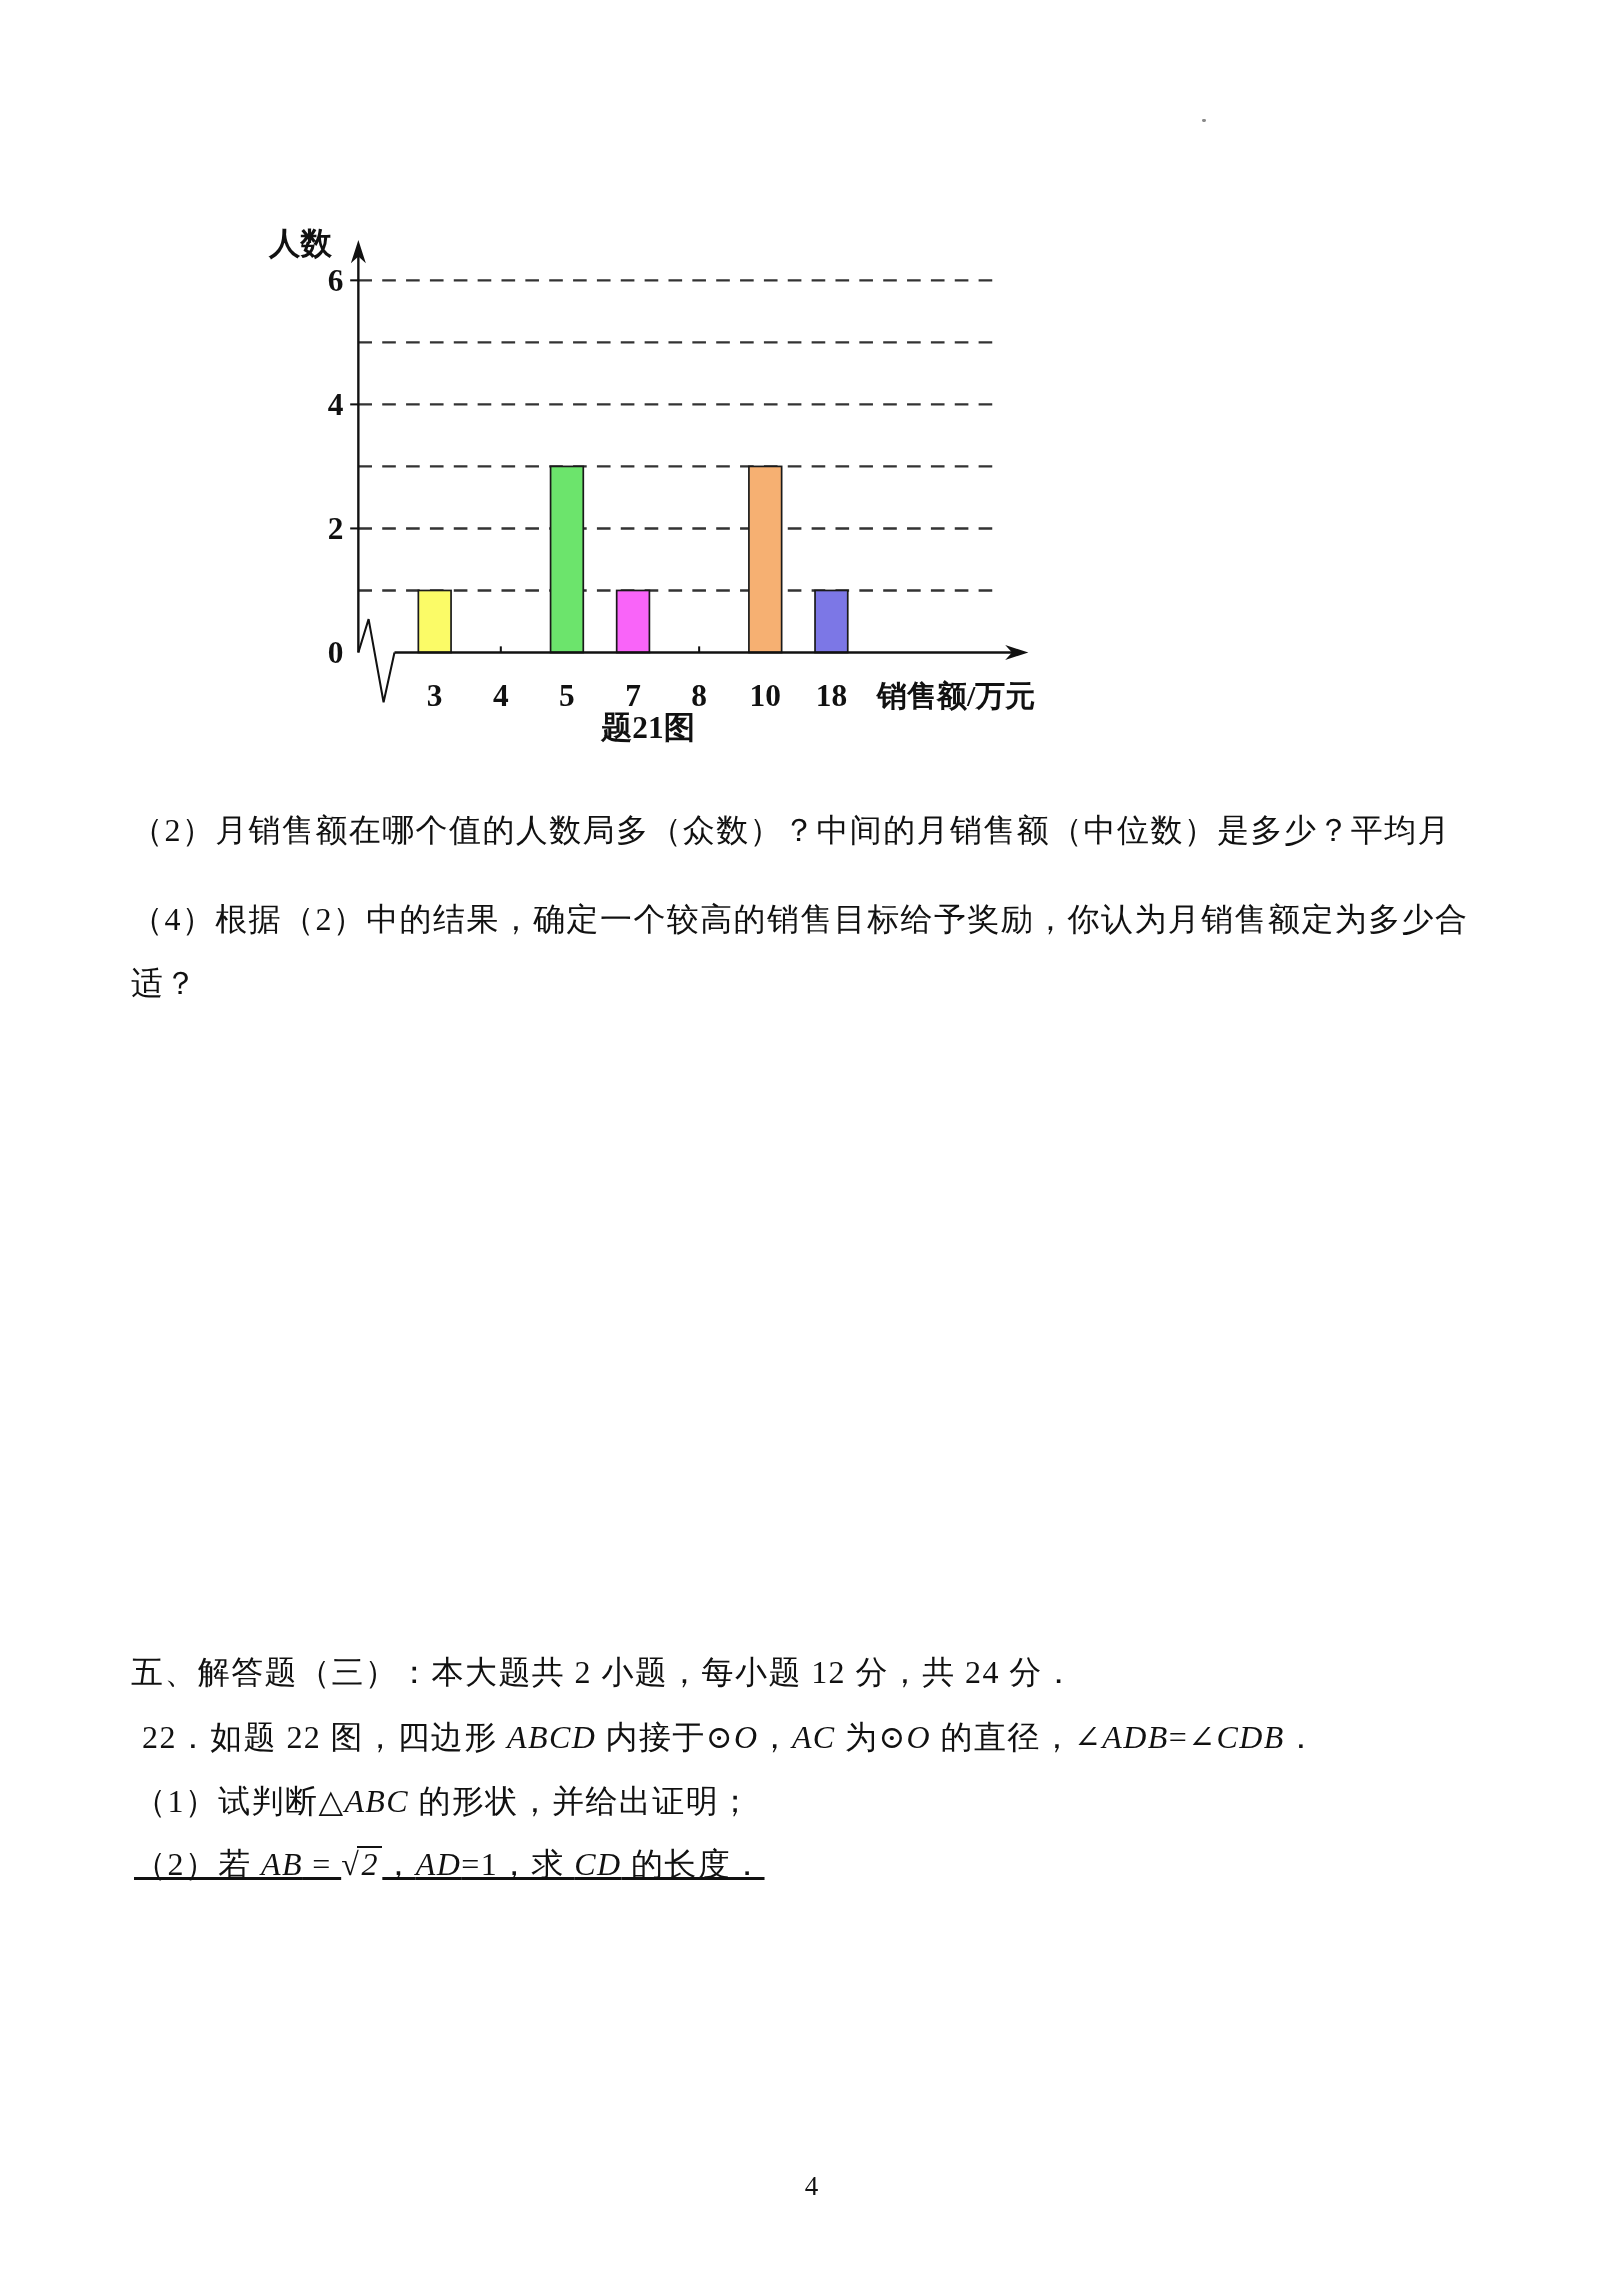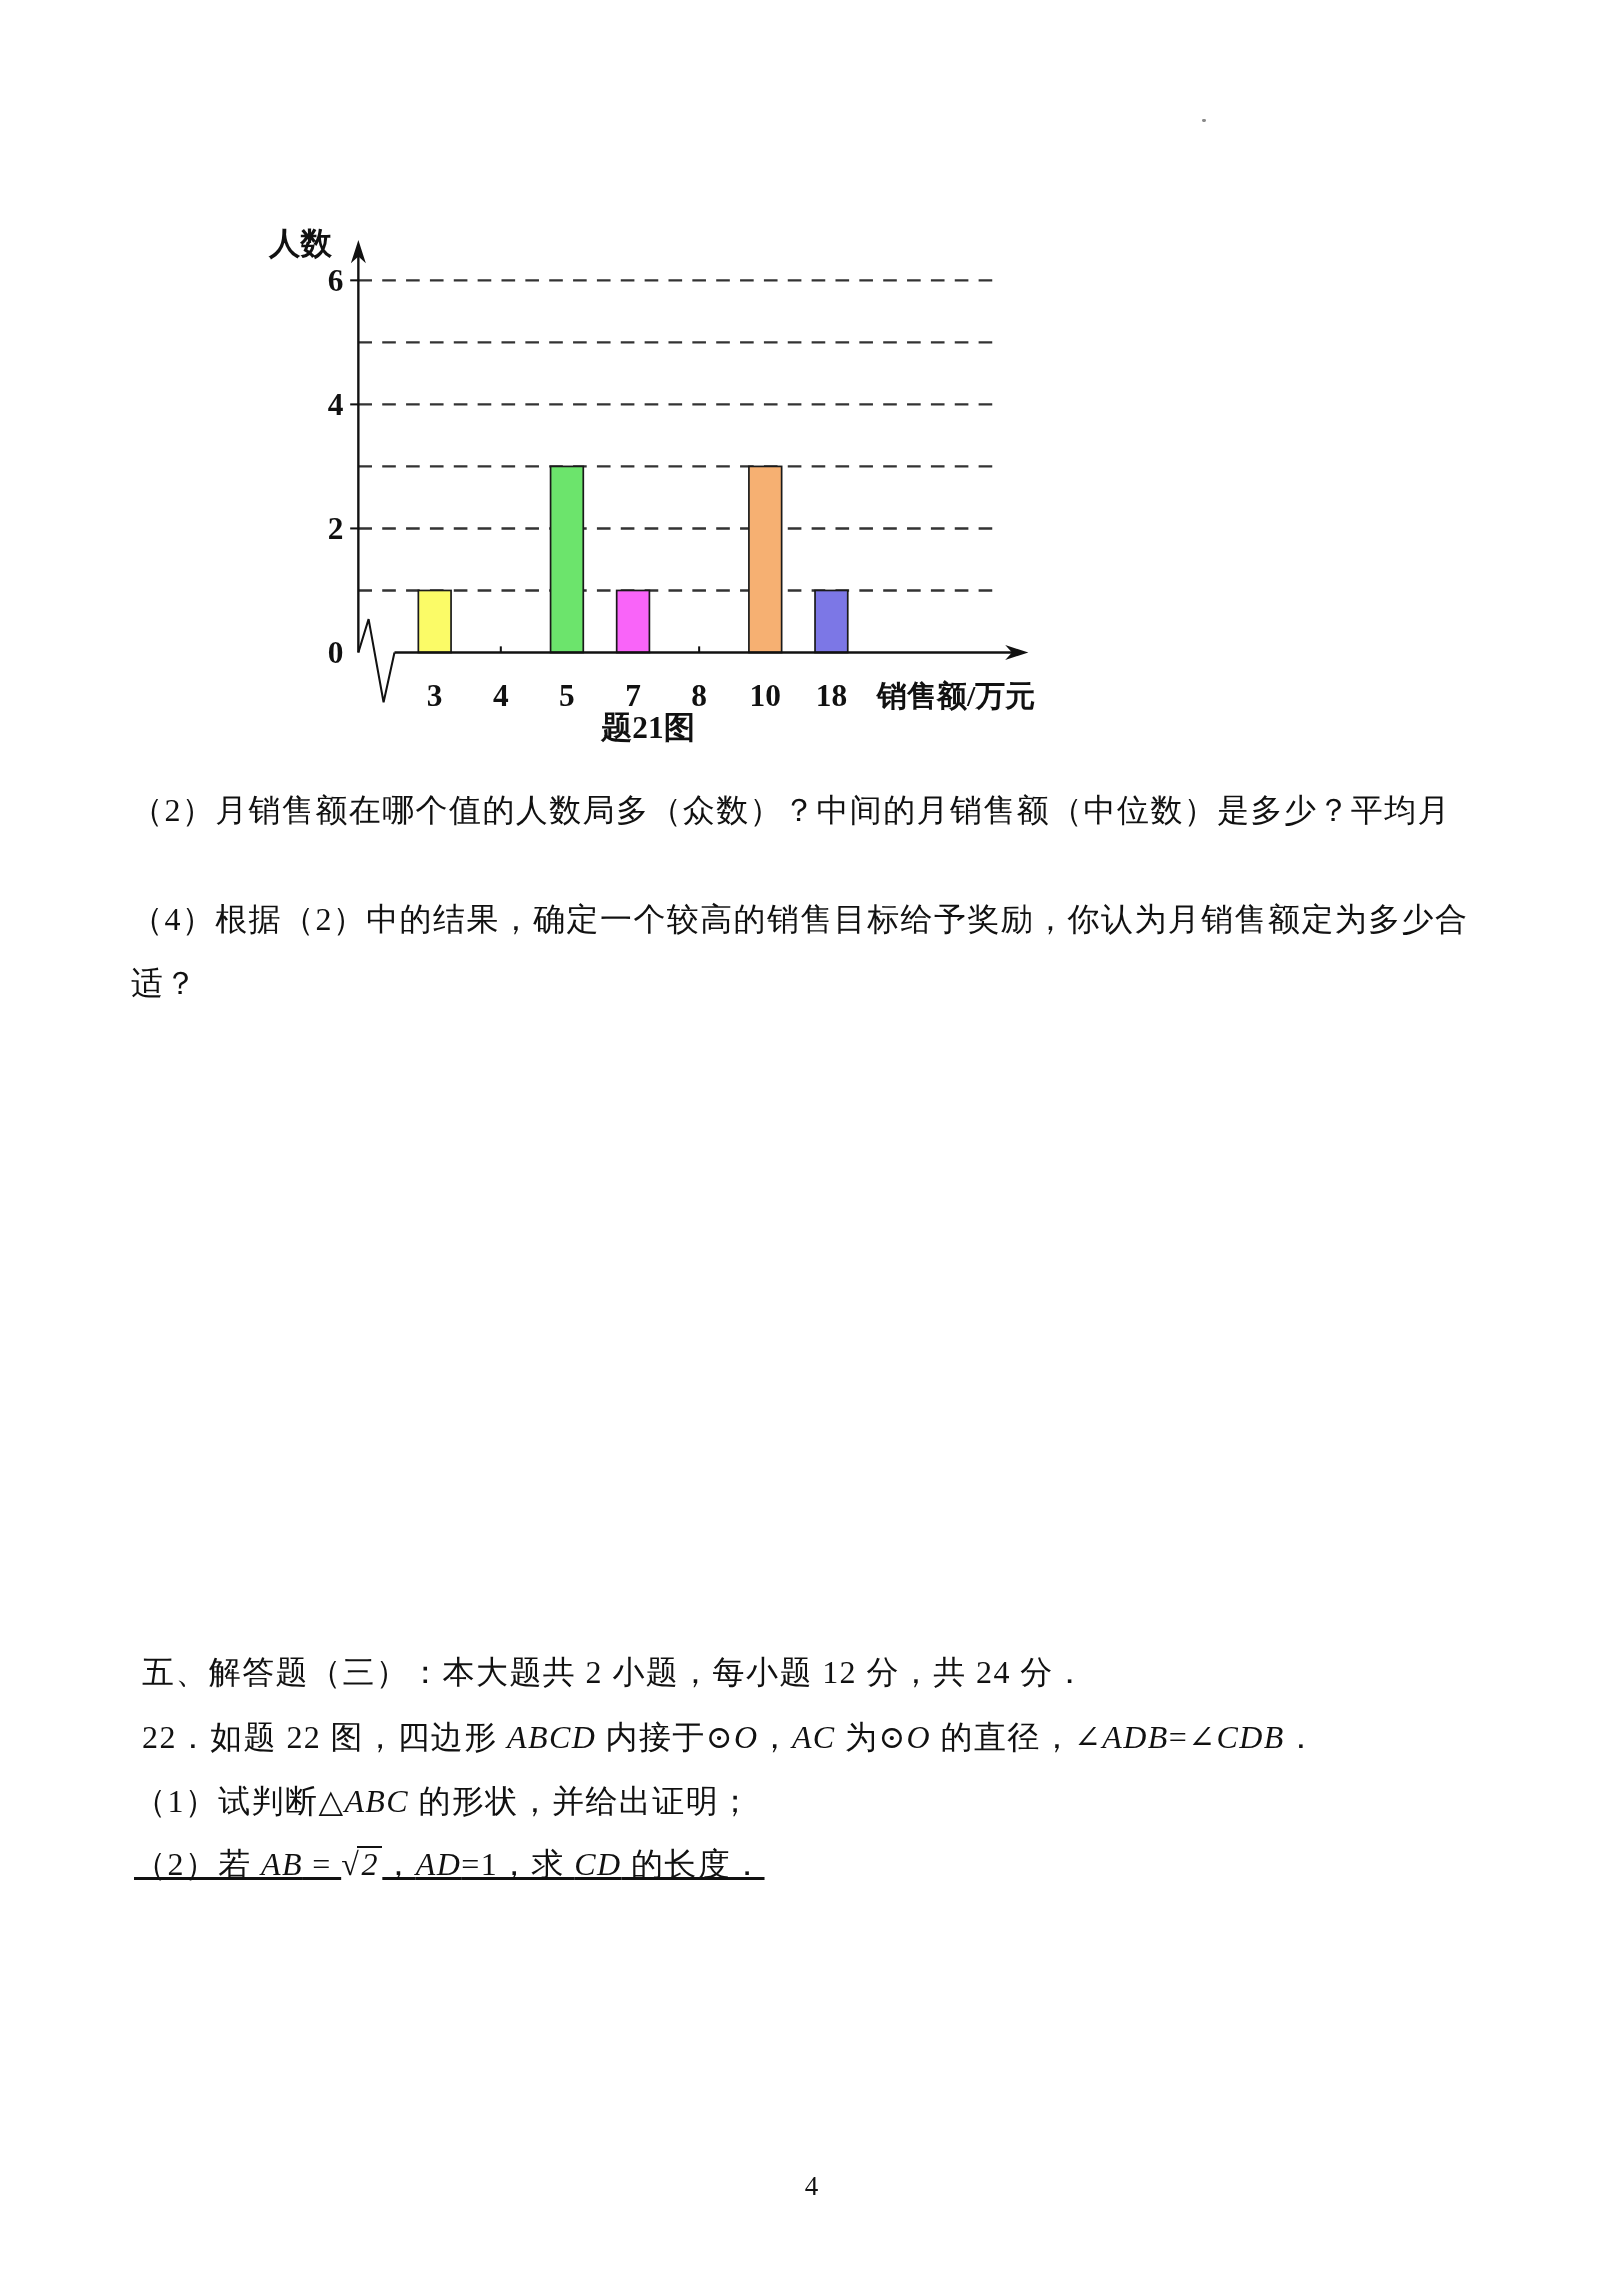--- a/index.html
+++ b/index.html
@@ -88,25 +88,25 @@
       <text x="531" y="765" text-anchor="middle" font-size="46">5</text>
       <text x="628" y="765" text-anchor="middle" font-size="46">7</text>
       <text x="725" y="765" text-anchor="middle" font-size="46">8</text>
       <text x="822" y="765" text-anchor="middle" font-size="46">10</text>
       <text x="919" y="765" text-anchor="middle" font-size="46">18</text>
       <text x="140" y="102" text-anchor="middle" font-size="46">人数</text>
       <text x="1102" y="765" text-anchor="middle" font-size="44">销售额/万元</text>
       <text x="650" y="812" text-anchor="middle" font-size="46">题21图</text>
     </svg>
 
-  <div class="line" style="left:131px; top:790px;">（2）月销售额在哪个值的人数局多（众数）？中间的月销售额（中位数）是多少？平均月</div>
+  <div class="line" style="left:131px; top:810px;">（2）月销售额在哪个值的人数局多（众数）？中间的月销售额（中位数）是多少？平均月</div>
   <div class="line" style="left:131px; top:899px;">（4）根据（2）中的结果，确定一个较高的销售目标给予奖励，你认为月销售额定为多少合</div>
   <div class="line" style="left:131px; top:963px;">适？</div>
 
-  <div class="line" style="left:142px; top:1652px;">五、解答题（三）：本大题共 2 小题，每小题 12 分，共 24 分．</div>
+  <div class="line" style="left:131px; top:1652px;">五、解答题（三）：本大题共 2 小题，每小题 12 分，共 24 分．</div>
   <div class="line" style="left:142px; top:1717px;"><span>22．如题 22 图，四边形 </span><span class="math-it">ABCD</span><span> 内接于⊙</span><span class="math-it">O</span><span>，</span><span class="math-it">AC</span><span> 为⊙</span><span class="math-it">O</span><span> 的直径，∠</span><span class="math-it">ADB</span><span>=∠</span><span class="math-it">CDB</span><span>．</span></div>
   <div class="line" style="left:134px; top:1781px;"><span>（1）试判断△</span><span class="math-it">ABC</span><span> 的形状，并给出证明；</span></div>
   <div class="line" style="left:134px; top:1844px;text-decoration:underline;"><span>（2）若 </span><span class="math-it">AB</span><span> = </span><span class="sqrt"><span class="rad">√</span><span class="sqrt-val math-it">2</span></span><span>，</span><span class="math-it">AD</span><span>=1，求 </span><span class="math-it">CD</span><span> 的长度．</span></div>
 
   <div class="page-num">4</div>
 
 </div>
 
 
 </body></html>

